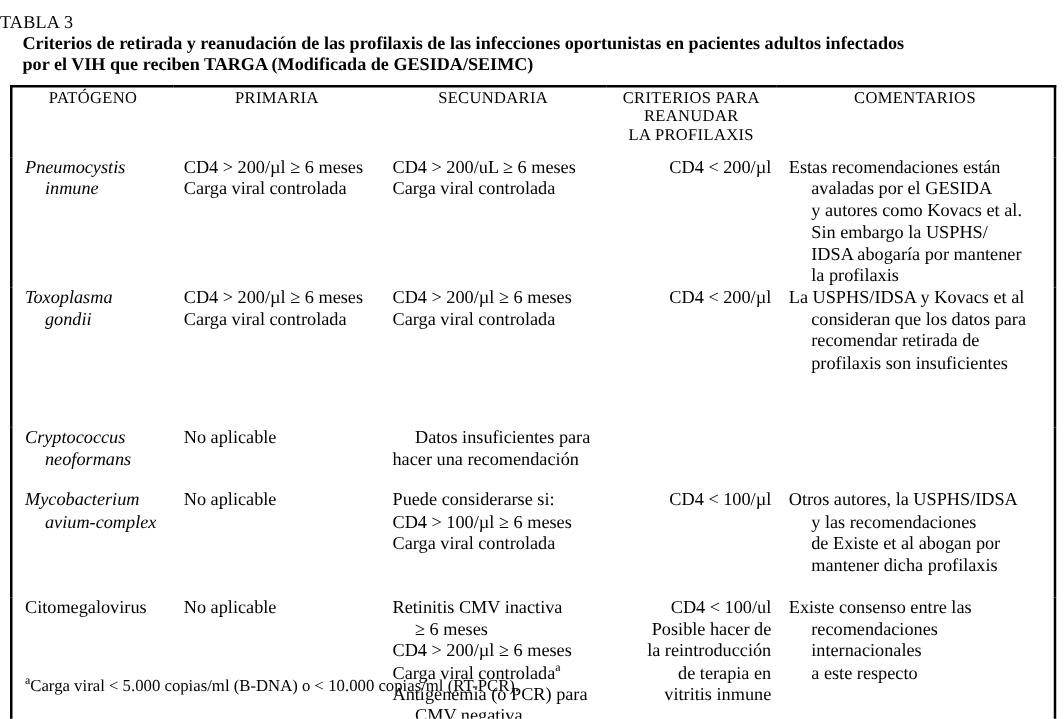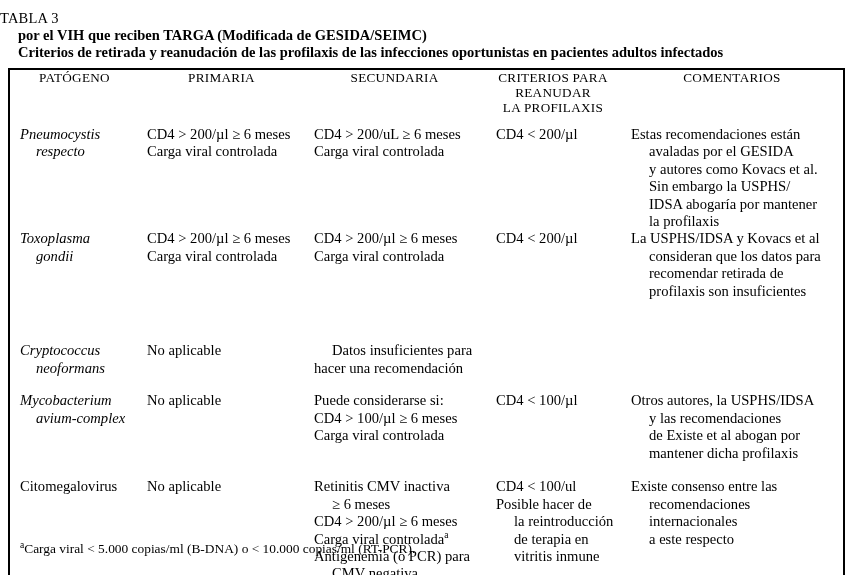--- a/index.html
+++ b/index.html
@@ -82,21 +82,21 @@
   thead th:last-child { border-right: 0; }
 
   tbody td {
     font-size: 14.6px;
     line-height: 17.4px;
     padding-top: 2px;
   }
   tbody tr > td:nth-child(1) { padding-left: 10px; }
   tbody tr > td:nth-child(2) { padding-left: 8px; padding-right: 4px; }
   tbody tr > td:nth-child(3) { padding-left: 10px; padding-right: 4px; }
-  tbody tr > td:nth-child(4) { padding-left: 11px; padding-right: 4px; }
+  tbody tr > td:nth-child(4) { padding-left: 11px; padding-right: 4px; text-align: right; }
   tbody tr > td:nth-child(5) { padding-left: 10px; padding-right: 16px; }
 
   
   .hang {
     padding-left: 18px;
     text-indent: -18px;
   }
   .line { display: block; }
   .ind  { display: block; padding-left: 18px; }
   .pathogen {
@@ -133,22 +133,22 @@
   }
   .footnote sup { font-size: 9.5px; }
 </style>
 </head>
 <body>
 
 <div class="page">
 
   <div class="title-block">
     <div class="table-number">TABLA 3</div>
+    <div class="table-caption">Criterios de retirada y reanudación de las profilaxis de las infecciones oportunistas en pacientes adultos infectados</div>
     <div class="table-caption">por el VIH que reciben TARGA (Modificada de GESIDA/SEIMC)</div>
-    <div class="table-caption">Criterios de retirada y reanudación de las profilaxis de las infecciones oportunistas en pacientes adultos infectados</div>
   </div>
 
   <div class="tbl-wrap">
     <table class="t3">
       <colgroup>
         <col class="c0">
           <col class="c1">
           <col class="c2">
           <col class="c3">
           <col class="c4">
@@ -161,21 +161,21 @@
           <th>
             <span class="line">CRITERIOS PARA</span>
             <span class="line">REANUDAR</span>
             <span class="line">LA PROFILAXIS</span>
           </th>
           <th>COMENTARIOS</th>
         </tr>
       </thead>
       <tbody>
           <tr class="r-pneumo">
-            <td><span class="pathogen"><span class="line">Pneumocystis</span><span class="l2">respecto</span></span></td>
+            <td><span class="pathogen"><span class="line">Pneumocystis</span><span class="l2">inmune</span></span></td>
             <td>
               <span class="line">CD4 &gt; 200/µl ≥ 6 meses</span>
               <span class="line">Carga viral controlada</span>
             </td>
             <td>
               <span class="line">CD4 &gt; 200/uL ≥ 6 meses</span>
               <span class="line">Carga viral controlada</span>
             </td>
             <td>
               <span class="line">CD4 &lt; 200/µl</span>

